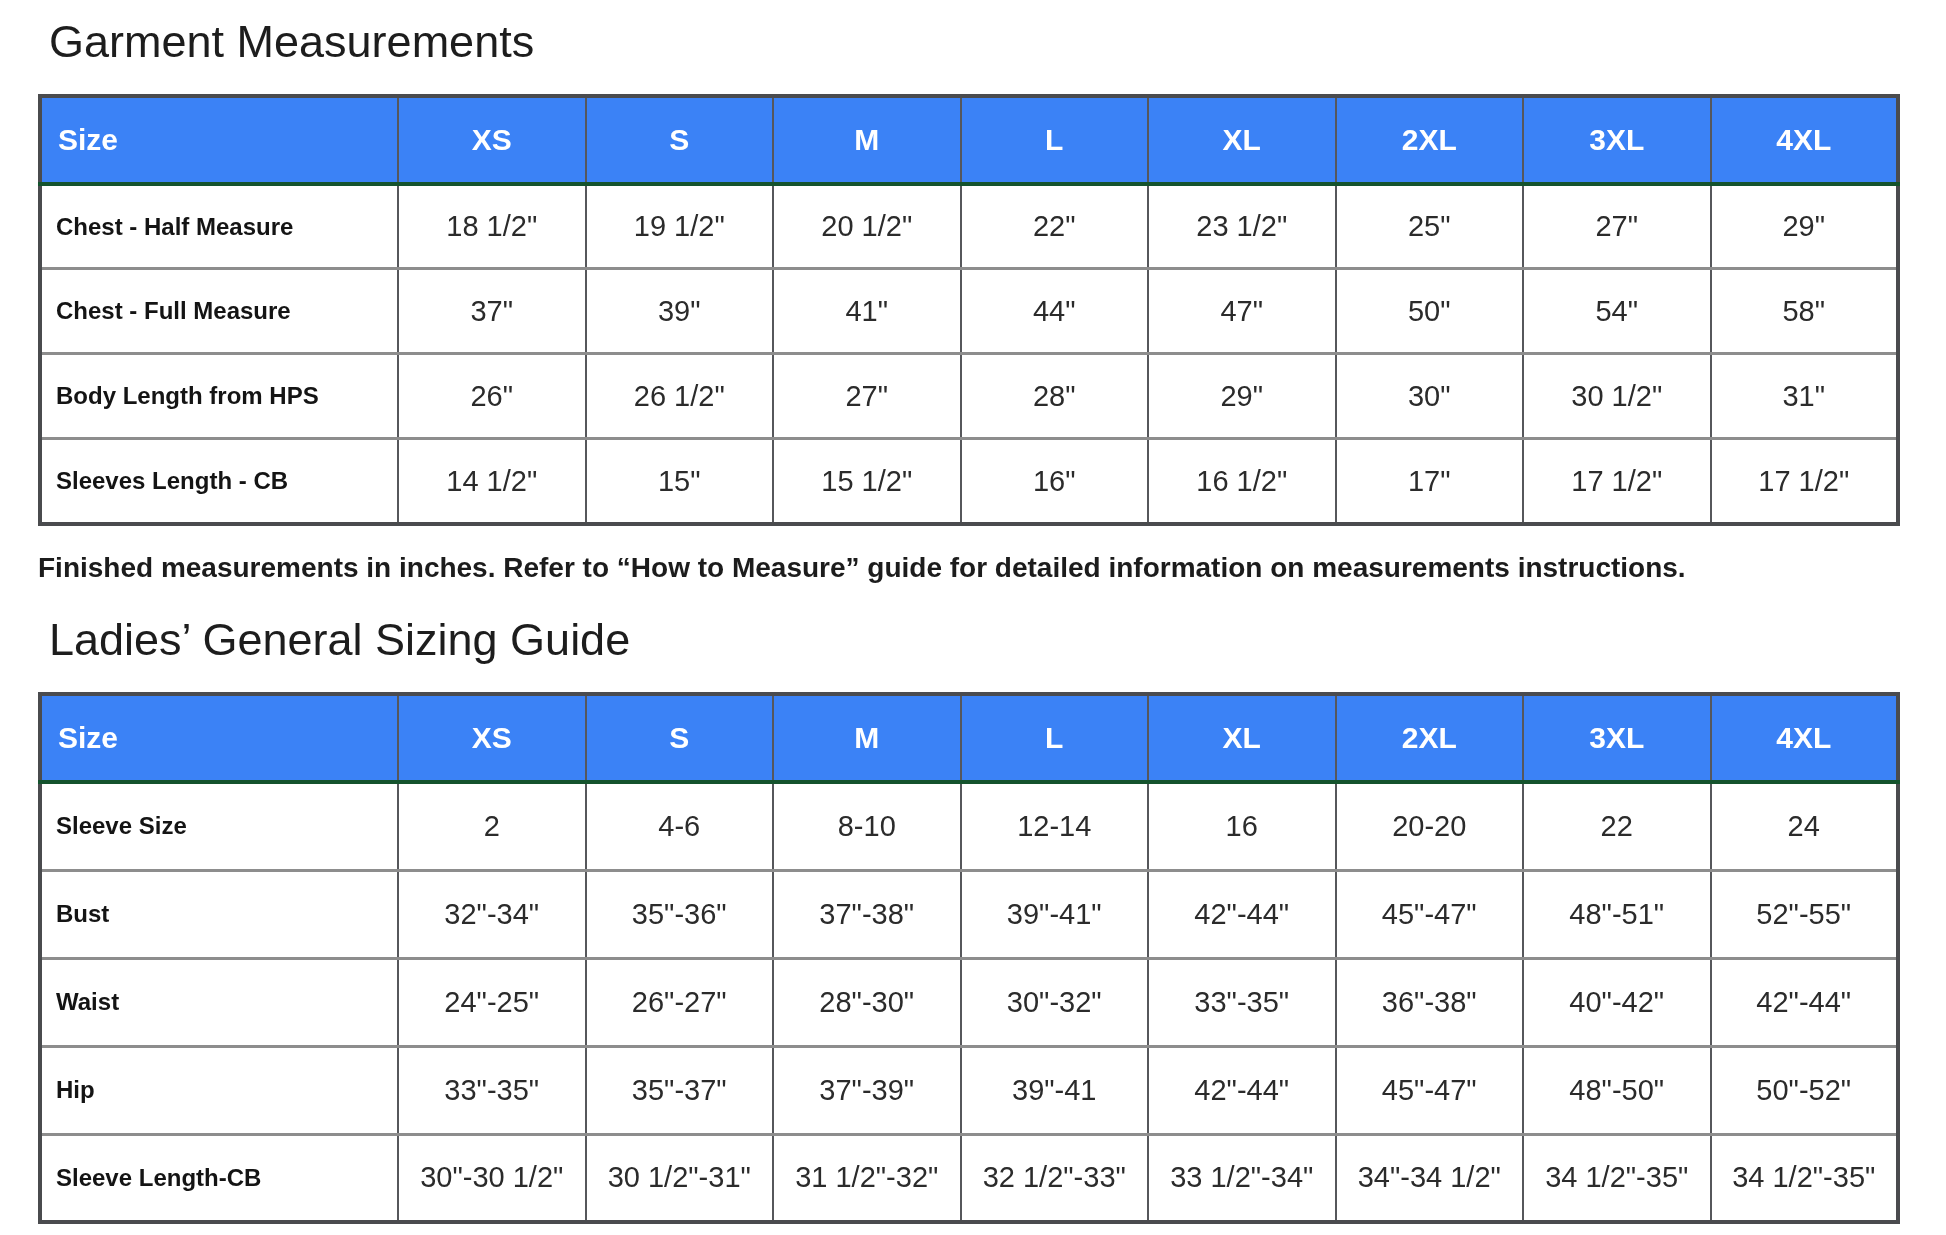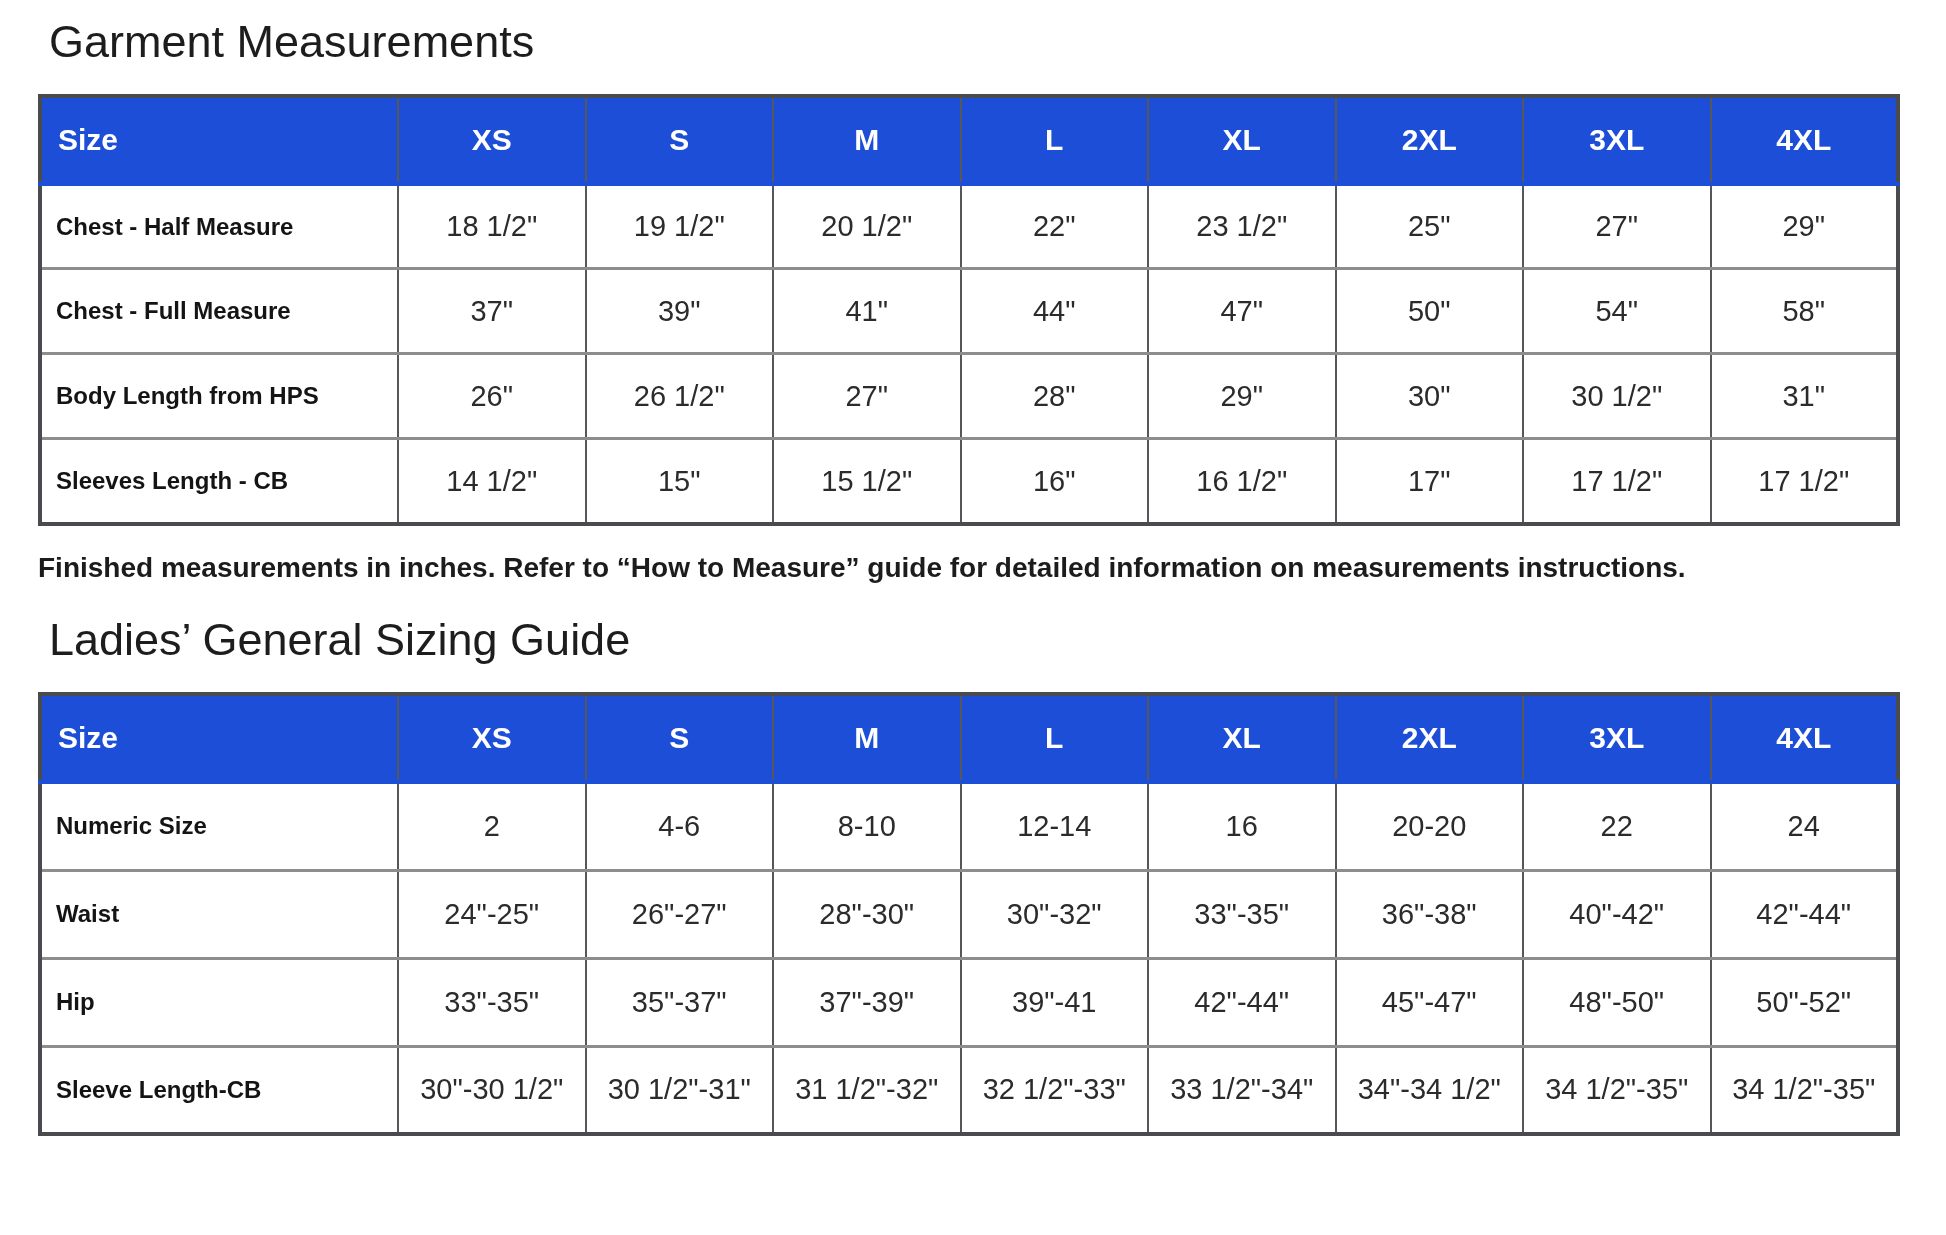--- a/index.html
+++ b/index.html
@@ -38,27 +38,27 @@
   }
   table.size-table { border: 4px solid #4a4b4e; }
   .size-table th, .size-table td {
     border-left: 2px solid #56575b;
     border-right: 2px solid #56575b;
     border-top: 3px solid #8d8d8d;
     border-bottom: 3px solid #8d8d8d;
     padding: 0;
   }
   .size-table thead th {
-    background: #1d4ed8;
+    background: #3b82f6;
     color: #ffffff;
     font-size: 30px;
     font-weight: 700;
     text-align: center;
     border-top: 4px solid #4a4b4e;
-    border-bottom: 4px solid #1d4ed8;
+    border-bottom: 4px solid #14532d;
   }
   .size-table thead th.label-col {
     width: 358px;
     text-align: left;
     padding-left: 16px;
   }
   .size-table thead tr { height: 88px; }
   .size-table tbody th {
     font-size: 24px;
     font-weight: 700;
@@ -165,29 +165,40 @@
           <th>M</th>
           <th>L</th>
           <th>XL</th>
           <th>2XL</th>
           <th>3XL</th>
           <th>4XL</th>
         </tr>
       </thead>
       <tbody>
         <tr>
-          <th>Numeric Size</th>
+          <th>Sleeve Size</th>
           <td>2</td>
           <td>4-6</td>
           <td>8-10</td>
           <td>12-14</td>
           <td>16</td>
           <td>20-20</td>
           <td>22</td>
           <td>24</td>
+        </tr>
+        <tr>
+          <th>Bust</th>
+          <td>32"-34"</td>
+          <td>35"-36"</td>
+          <td>37"-38"</td>
+          <td>39"-41"</td>
+          <td>42"-44"</td>
+          <td>45"-47"</td>
+          <td>48"-51"</td>
+          <td>52"-55"</td>
         </tr>
         <tr>
           <th>Waist</th>
           <td>24"-25"</td>
           <td>26"-27"</td>
           <td>28"-30"</td>
           <td>30"-32"</td>
           <td>33"-35"</td>
           <td>36"-38"</td>
           <td>40"-42"</td>

